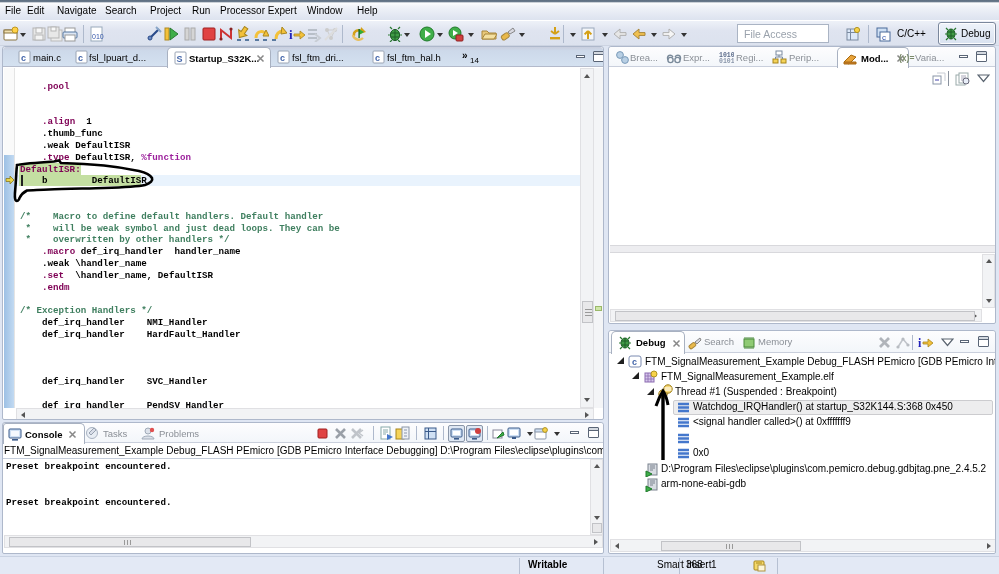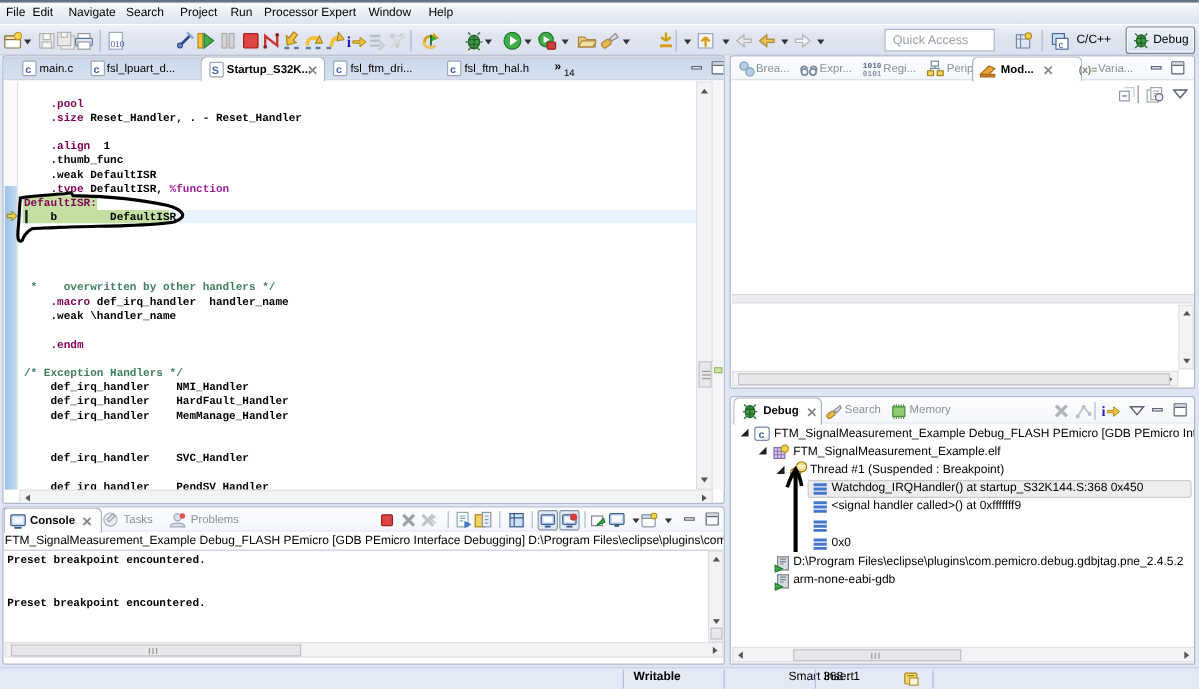--- a/index.html
+++ b/index.html
@@ -179,21 +179,21 @@
       <path d="M14,6.6 L8,6.6 L8,3 L2,8 L8,13 L8,9.4 L14,9.4 Z" fill="#e6e6e6" stroke="#b0b0b0"></path>
     </svg>
 <svg class="icon" style="left:631px">
       <path d="M14,6.6 L8,6.6 L8,3 L2,8 L8,13 L8,9.4 L14,9.4 Z" fill="#f0c050" stroke="#a8863a"></path>
     </svg>
 <div class="dd" style="left:651px"></div>
 <svg class="icon" style="left:661px">
       <path d="M2,6.6 L8,6.6 L8,3 L14,8 L8,13 L8,9.4 L2,9.4 Z" fill="#f6f6f6" stroke="#b0b0b0"></path>
     </svg>
 <div class="dd" style="left:681px"></div>
-<div class="abs" style="left:737px;top:3px;width:92px;height:19px;background:#fff;border:1px solid #aab4c4;font-size:10.5px;color:#9aa2ac;padding:3px 0 0 6px;">Quick Access</div>
+<div class="abs" style="left:737px;top:3px;width:92px;height:19px;background:#fff;border:1px solid #aab4c4;font-size:10.5px;color:#9aa2ac;padding:3px 0 0 6px;">File Access</div>
 <svg class="icon" style="left:845px">
       <rect x="2" y="3" width="11" height="11" fill="#dce8f8" stroke="#7a8aa0"></rect>
       <path d="M2,6.5 h11 M5.5,3 v11" stroke="#7a8aa0"></path>
       <circle cx="12" cy="4" r="2.6" fill="#f7d24a" stroke="#b09420"></circle>
     </svg>
 <div class="tsep" style="left:868px"></div>
 <svg class="icon" style="left:876px">
       <rect x="1" y="2" width="10" height="9" fill="#cfe0f4" stroke="#4a6a9a"></rect>
       <rect x="4" y="6" width="10" height="9" fill="#fff" stroke="#4a6a9a"></rect>
       <text x="6" y="14" font-size="8" fill="#3355aa" font-family="Liberation Sans">c</text>
@@ -251,39 +251,40 @@
 </div>
 
 <div class="abs" style="left:1px;top:21px;width:11px;height:340px;background:#fafafa;border-right:1px solid #e4e4e4;"></div>
 <div class="abs" style="left:1px;top:108px;width:10px;height:253px;background:linear-gradient(90deg,#9dc0e4,#c2daf2);"></div>
 <svg class="abs" style="left:1px;top:128px" width="11" height="10">
       <path d="M2,3.5 L6,3.5 L6,1 L10,5 L6,9 L6,6.5 L2,6.5 Z" fill="#e8d44a" stroke="#8a7a20" stroke-width="0.8"></path>
     </svg>
 
 <div id="code">
 <div class="cl" style="top:13.0px"><span>    </span><span class="kw">.pool</span></div>
-<div class="cl" style="top:24.8px"><span>    </span><span class="kw">.size</span><span> Reset_Handler, . - Reset_Handler</span></div>
 <div class="cl" style="top:48.4px"><span>    </span><span class="kw">.align</span><span>  1</span></div>
 <div class="cl" style="top:60.2px"><span>    .thumb_func</span></div>
 <div class="cl" style="top:72.0px"><span>    .weak DefaultISR</span></div>
 <div class="cl" style="top:83.8px"><span>    </span><span class="kw">.type</span><span> DefaultISR, </span><span class="pm">%function</span></div>
 <div class="abs" style="left:3px;top:94.9px;width:62px;height:11.8px;background:#c4dfa2;"></div>
 <div class="cl" style="top:95.6px"><span class="kw">DefaultISR:</span></div>
 <div class="abs" style="left:0;top:106.7px;width:565px;height:11.8px;background:#e9f3fd;"></div>
 <div class="abs" style="left:3px;top:106.7px;width:122px;height:11.8px;background:#c4dfa2;"></div>
 <div class="abs" style="left:5px;top:106.7px;width:2px;height:11.8px;background:#222;"></div>
 <div class="cl" style="top:107.4px"><span>    b        DefaultISR</span></div>
+<div class="cl cm" style="top:142.8px"><span>/*    Macro to define default handlers. Default handler</span></div>
+<div class="cl cm" style="top:154.6px"><span> *    will be weak symbol and just dead loops. They can be</span></div>
 <div class="cl cm" style="top:166.4px"><span> *    overwritten by other handlers */</span></div>
 <div class="cl" style="top:178.2px"><span>    </span><span class="kw">.macro</span><span> def_irq_handler  handler_name</span></div>
 <div class="cl" style="top:190.0px"><span>    .weak \handler_name</span></div>
+<div class="cl" style="top:201.8px"><span>    </span><span class="kw">.set</span><span>  \handler_name, DefaultISR</span></div>
 <div class="cl" style="top:213.6px"><span>    </span><span class="kw">.endm</span></div>
 <div class="cl cm" style="top:237.2px"><span>/* Exception Handlers */</span></div>
 <div class="cl" style="top:249.0px"><span>    def_irq_handler    NMI_Handler</span></div>
 <div class="cl" style="top:260.8px"><span>    def_irq_handler    HardFault_Handler</span></div>
-<div class="cl" style="top:272.6px"><span>    def_irq_handler    MemManage_Handler</span></div>
 <div class="cl" style="top:308.0px"><span>    def_irq_handler    SVC_Handler</span></div>
 <div class="cl" style="top:331.6px"><span>    def_irq_handler    PendSV_Handler</span></div>
 </div>
 
 <svg class="abs" style="left:6px;top:110px;" width="152" height="50" viewBox="0 0 152 50">
 <path d="M8,8 C14,6.8 30,5.5 45,4.5 L50,3.5 L52,6 C60,6.2 80,7 95,8.5 C105,9.5 118,11.5 130,14 C136,15.5 141,17.5 143,21 C144,23.5 142,26 136,28 C128,29.8 110,30.5 95,31 C80,31.5 55,31.8 40,32.5 C30,33 22,33.2 18,33.5 C15,35 12,38 10.5,41 C10,43.5 8,45 6.5,43 C5.5,41 5.8,37 6.2,33 C6.8,26 7.2,18 7.6,12 C7.8,10 8,9 8,8 Z" fill="none" stroke="#000" stroke-width="2.6"></path>
 </svg>
 
 <div class="sbv" style="left:577px;top:21px;width:14px;height:340px;">
 <div class="sbarrow up" style="left:3px;top:5px;"></div>
@@ -431,21 +432,21 @@
         <text x="0" y="13" font-size="6.5" fill="#8a96aa" font-family="Liberation Mono" font-weight="bold">0101</text>
       </svg>
  <span class="tabtext" style="left:127px;color:#8a8f96;">Regi...</span>
  <svg class="abs" style="left:163px;top:3px" width="15" height="14">
         <rect x="4" y="1" width="6" height="4" fill="#fff" stroke="#7a8aa0"></rect>
         <rect x="1" y="9" width="5" height="4" fill="#f4d35a" stroke="#a8861a"></rect>
         <rect x="9" y="9" width="5" height="4" fill="#f4d35a" stroke="#a8861a"></rect>
         <path d="M7,5 v2 M3.5,9 v-2 h7 v2" fill="none" stroke="#7a8aa0"></path>
       </svg>
  <span class="tabtext" style="left:180px;color:#8a8f96;">Perip...</span>
- <div class="tab sel" style="left:201px;width:92px;">
+ <div class="tab sel" style="left:228px;width:72px;">
   <svg class="abs" style="left:5px;top:4px" width="15" height="13">
           <path d="M1,10 L8,3 L13,5 L6,12 Z" fill="#e8a33a" stroke="#a86a10"></path>
           <path d="M1,10 h12 v2 h-12 Z" fill="#c87c2a" stroke="#a86a10"></path>
         </svg>
   <span class="tabtext" style="left:23px">Mod...</span>
   <svg class="abs" style="left:58px;top:6px" width="10" height="10">
           <path d="M1.5,1.5 L7.5,7.5 M7.5,1.5 L1.5,7.5" stroke="#888" stroke-width="1.5"></path>
         </svg>
  </div>
  <span class="tabtext" style="left:290px;color:#7a8a6a;font-size:8.5px;font-weight:bold;top:6px;">(x)=</span>

